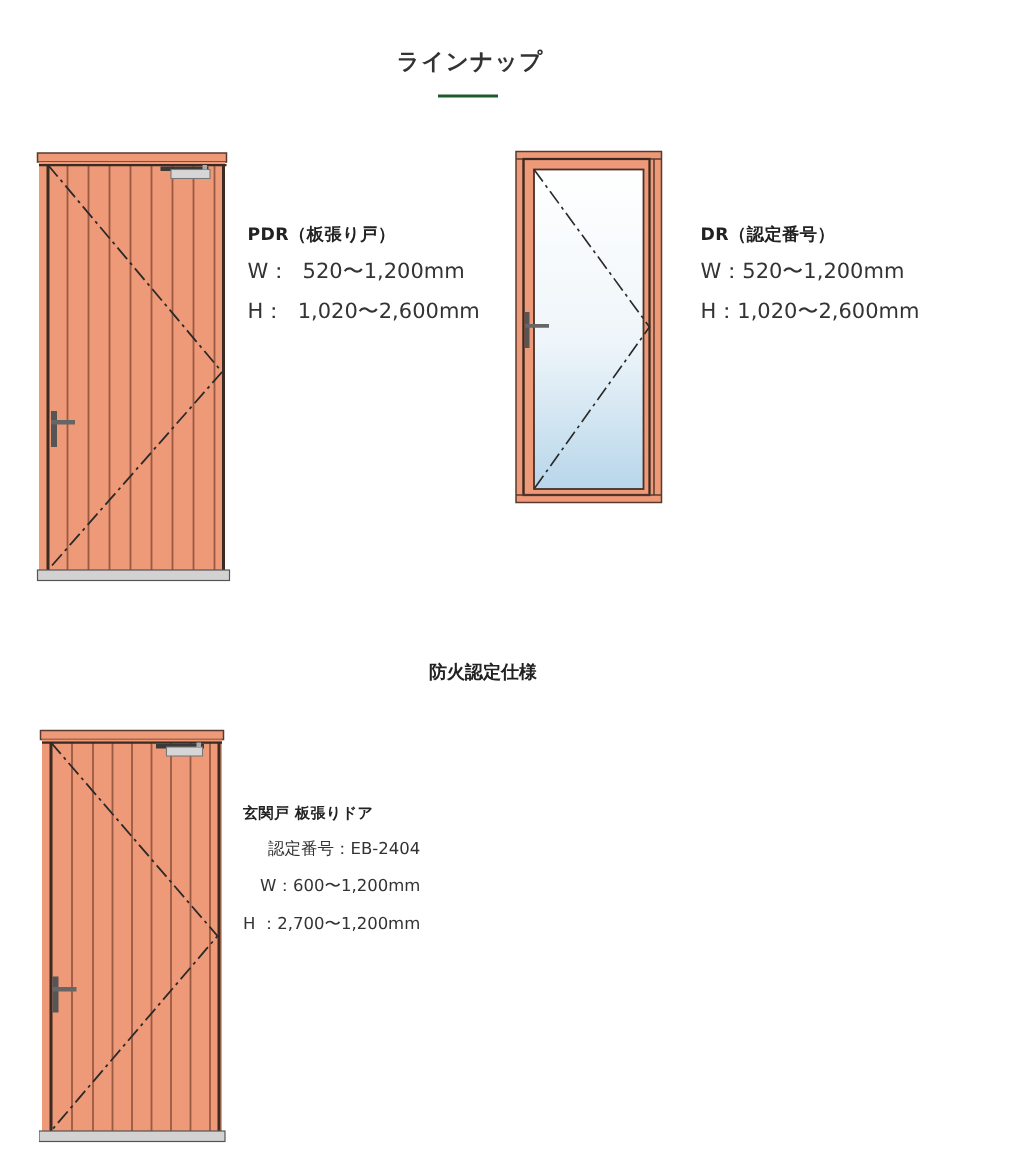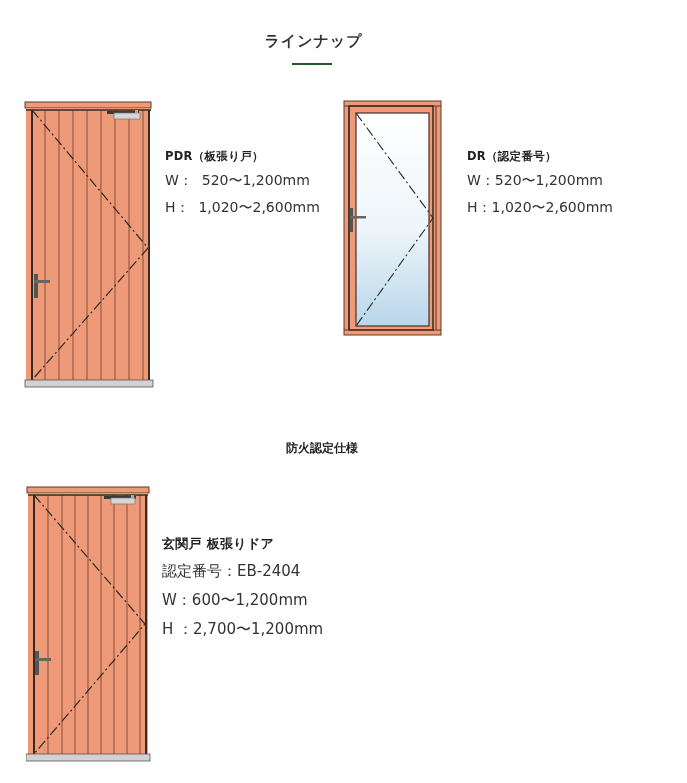--- a/index.html
+++ b/index.html
@@ -7,22 +7,22 @@
          font-family:"DejaVu Sans", "Liberation Sans", sans-serif; color:#2b2b2b; }
   .section-title { position:absolute; left:0; width:627px; top:32px; text-align:center;
                    font-size:15px; font-weight:bold; letter-spacing:1px; color:#333; }
   .title-rule { position:absolute; left:292px; top:63px; width:40px; height:2px; background:#1f5b2a; }
   .sub-title { position:absolute; left:12px; width:620px; top:440px; text-align:center;
                font-size:12px; font-weight:bold; color:#222; }
   .door { position:absolute; }
   .spec { position:absolute; }
   .spec .name { font-size:11.5px; font-weight:bold; color:#222; margin-bottom:8px; letter-spacing:0.3px;margin-top:48px; }
   .spec .line { font-size:14px; color:#333; margin-bottom:9px; white-space:pre; }
-  .spec.small .name { font-size:13px; margin-bottom:9px; }
-  .spec.small .line { font-size:15px; margin-bottom:10px; }
+  .spec.small .name { font-size:10px; margin-bottom:9px; }
+  .spec.small .line { font-size:11px; margin-bottom:10px;text-align:right; }
 </style>
 </head>
 <body>
 
 <div class="section-title">ラインナップ</div>
 <div class="title-rule"></div>
 
 <div class="door" style="left:24px;top:101px;width:130px;height:290px;">
   <svg width="130" height="290" viewBox="0 0 130 290">
     <rect x="1" y="1" width="126" height="6" fill="#ee9977" stroke="#5a3a2e" stroke-width="1"></rect>

